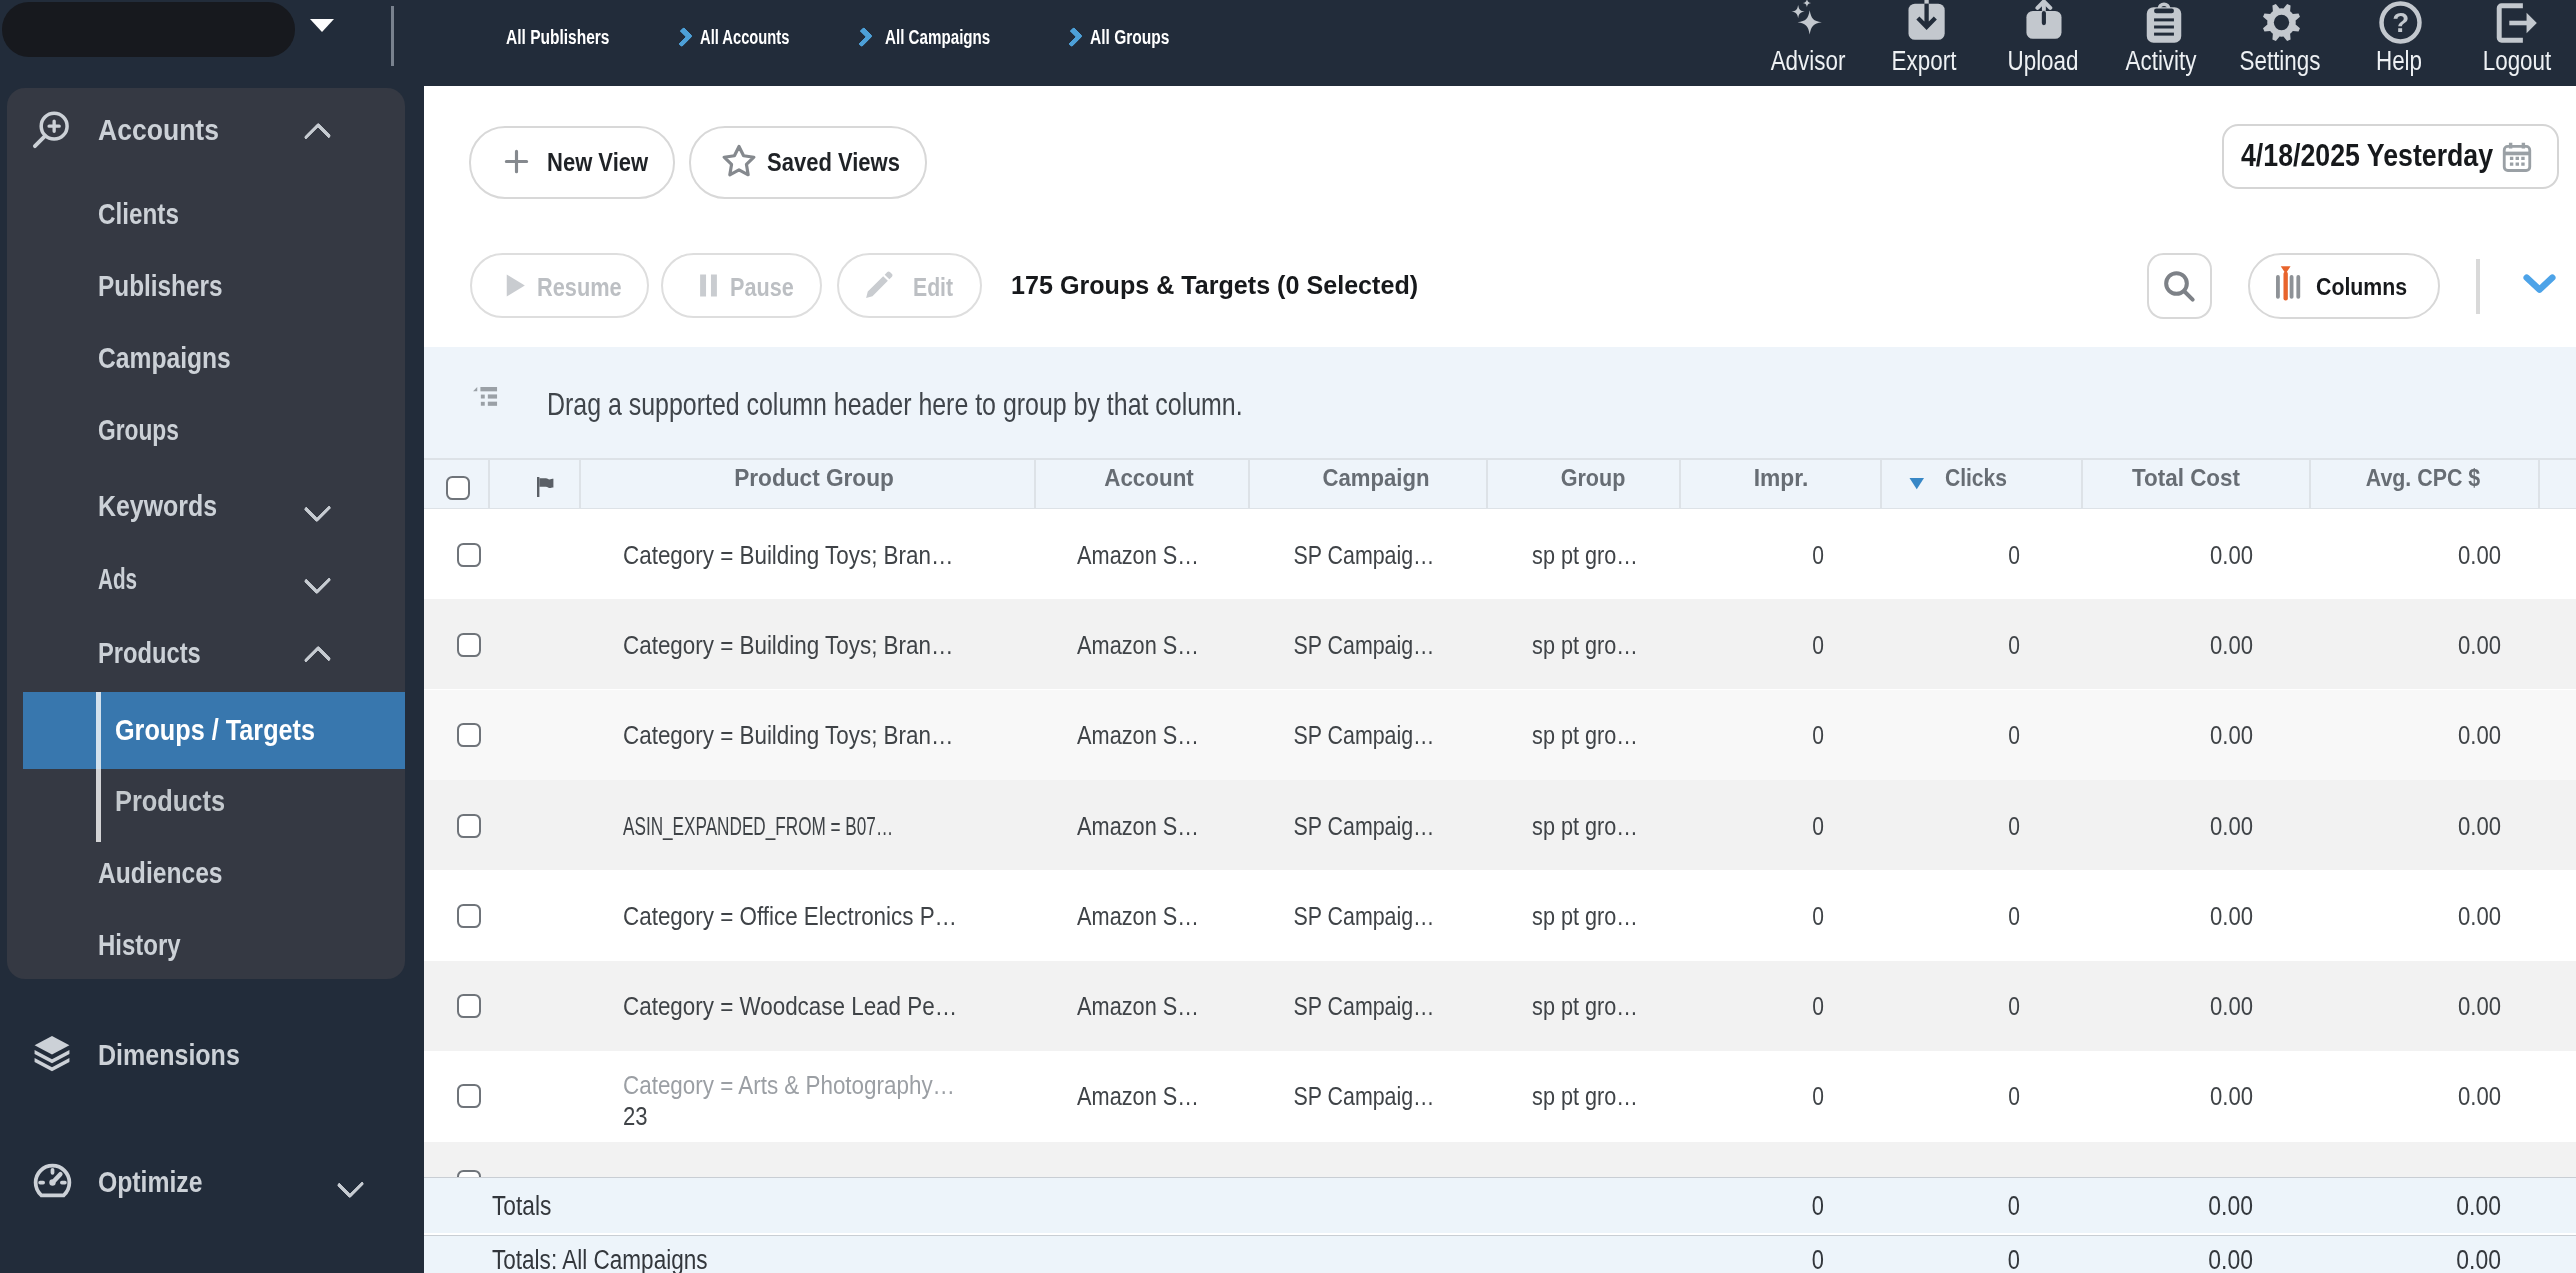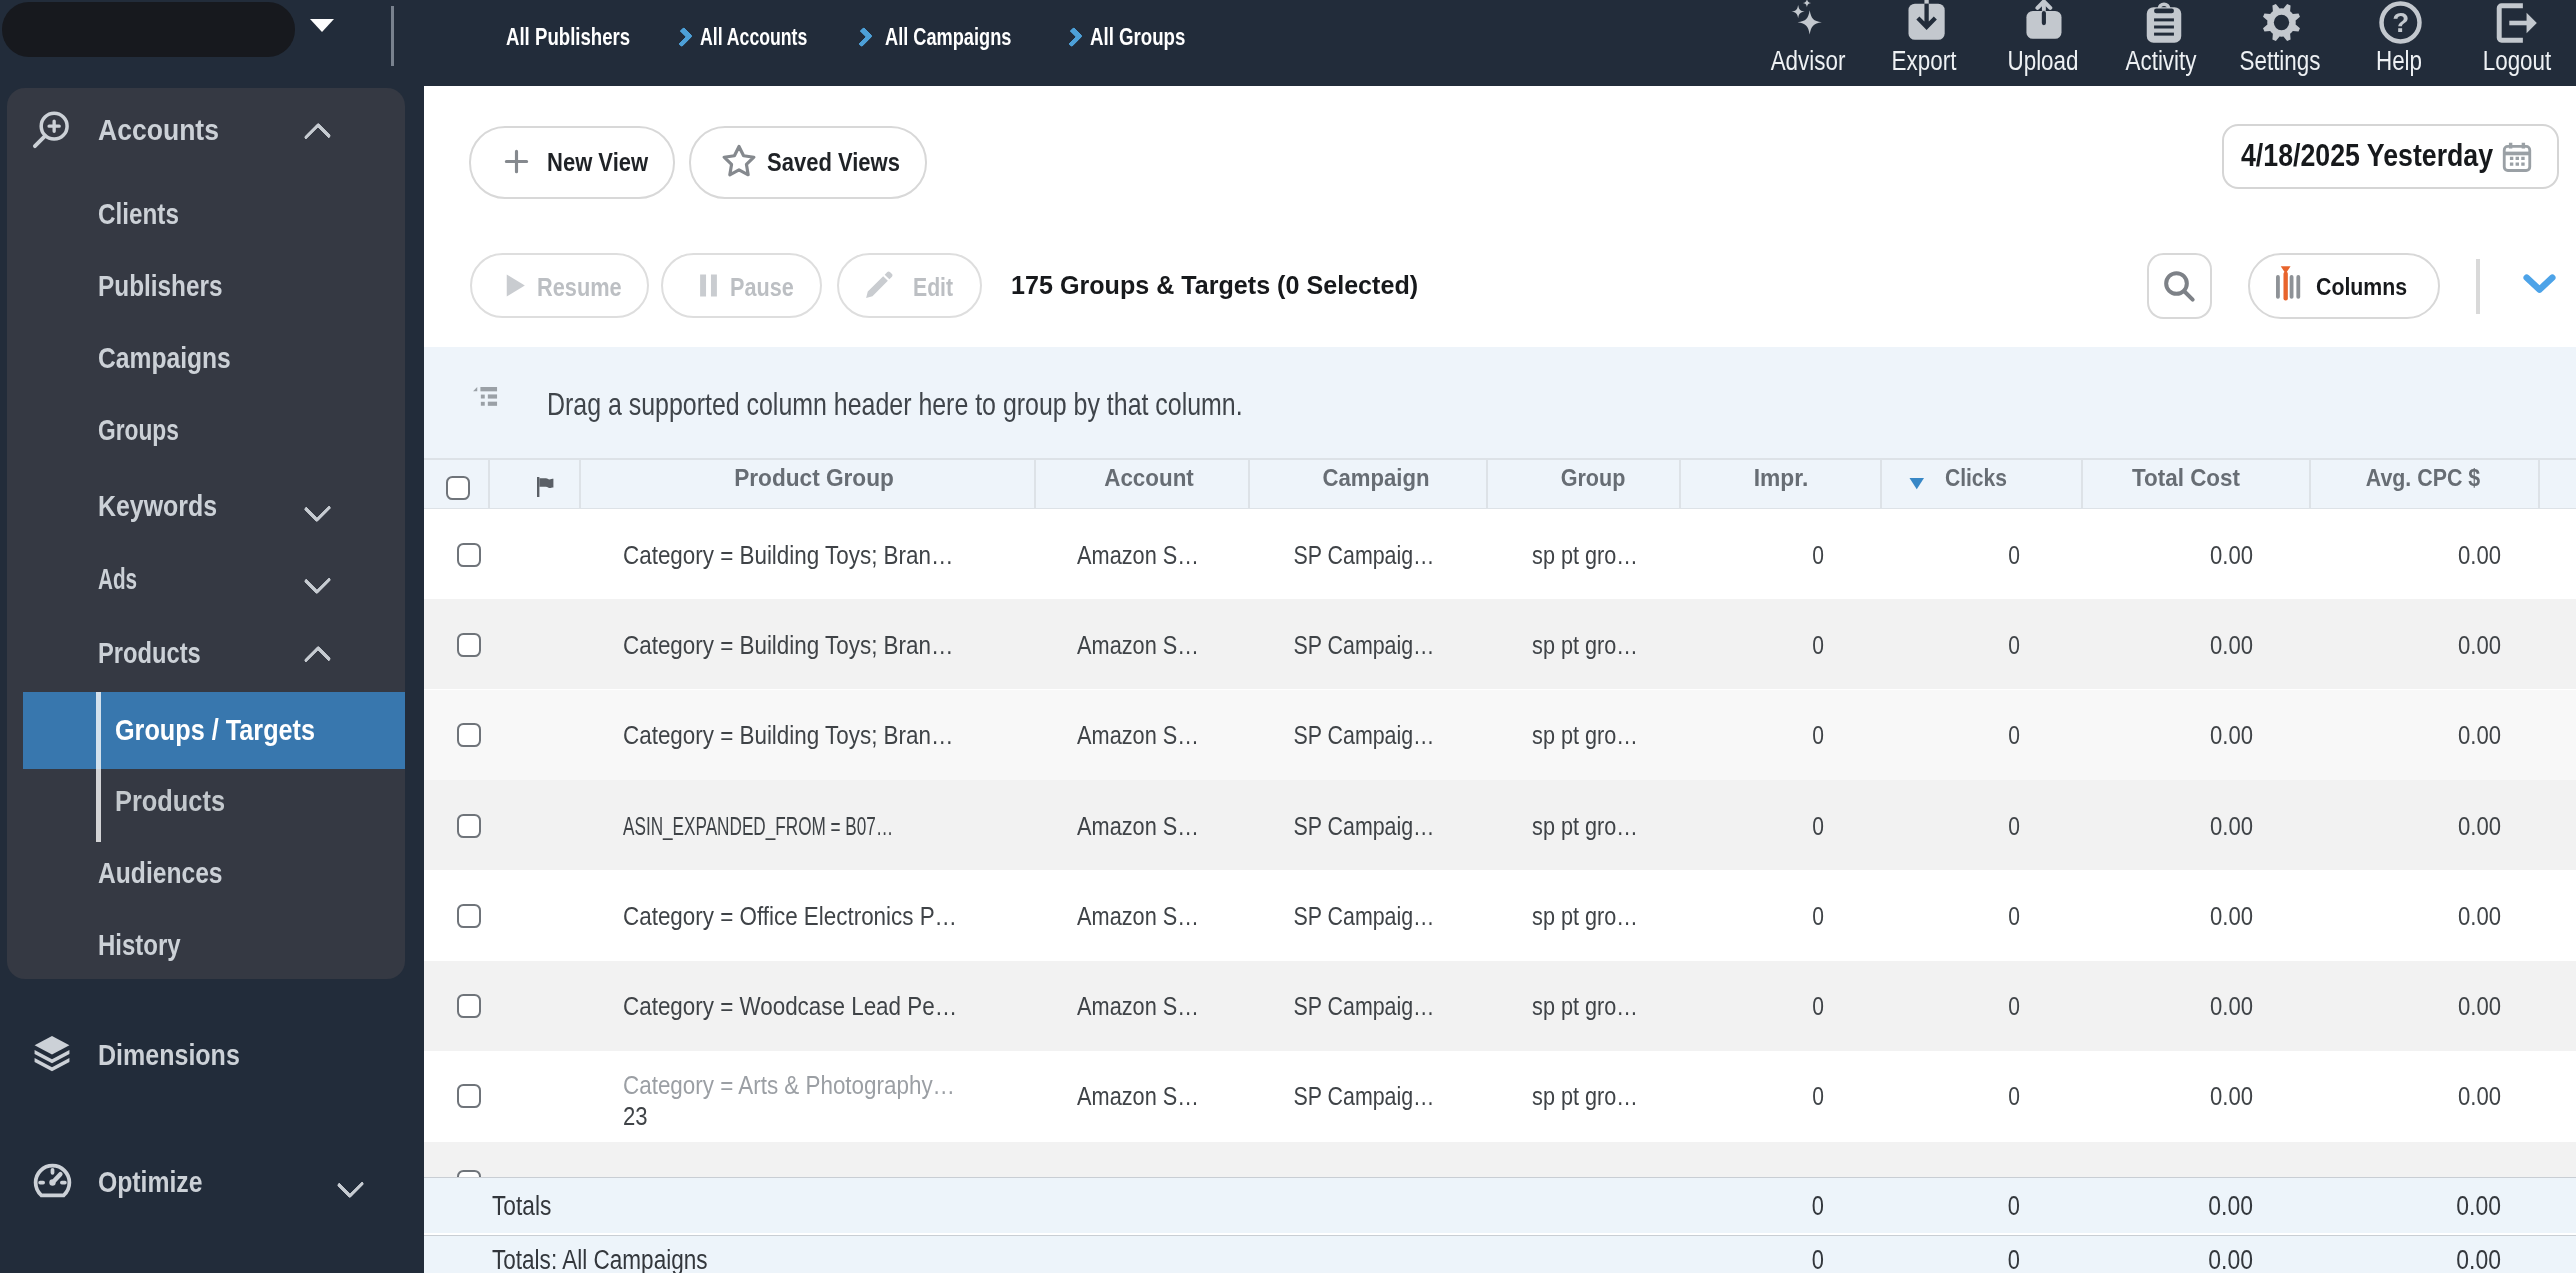--- a/index.html
+++ b/index.html
@@ -24,21 +24,21 @@
 <body>
 
 <div class="abs" id="hdr" style="left:0;top:0;width:2576px;height:86px;background:#222c3a;">
 
   <div class="abs" style="left:1.8px;top:1.8px;width:293px;height:55px;background:#17191e;border-radius:27px;"></div>
 
   <div class="abs" style="left:310px;top:19px;width:0;height:0;border-left:12.7px solid transparent;border-right:12.7px solid transparent;border-top:13.6px solid #fdfdfd;"></div>
 
   <div class="abs" style="left:391px;top:6.4px;width:2.7px;height:60px;background:#79828e;"></div>
 
-  <div class="abs bold" id="crumbs" style="left:0;top:0;width:2576px;height:86px;font-size:24px;color:#ffffff;">
+  <div class="abs bold" id="crumbs" style="left:0;top:0;width:2576px;height:86px;font-size:20px;color:#ffffff;">
     <div class="cell" style="--sx:0.776;left:506px;top:37px;">All Publishers</div>
     <div class="csep" style="left:675px;top:29px;"></div>
     <div class="cell" style="--sx:0.736;left:700px;top:37px;">All Accounts</div>
     <div class="csep" style="left:855px;top:29px;"></div>
     <div class="cell" style="--sx:0.758;left:885px;top:37px;">All Campaigns</div>
     <div class="csep" style="left:1065px;top:29px;"></div>
     <div class="cell" style="--sx:0.777;left:1090px;top:37px;">All Groups</div>
   </div>
 
   <div class="abs" id="tools" style="left:0;top:0;width:2576px;height:86px;color:#eef1f4;font-size:27px;">

